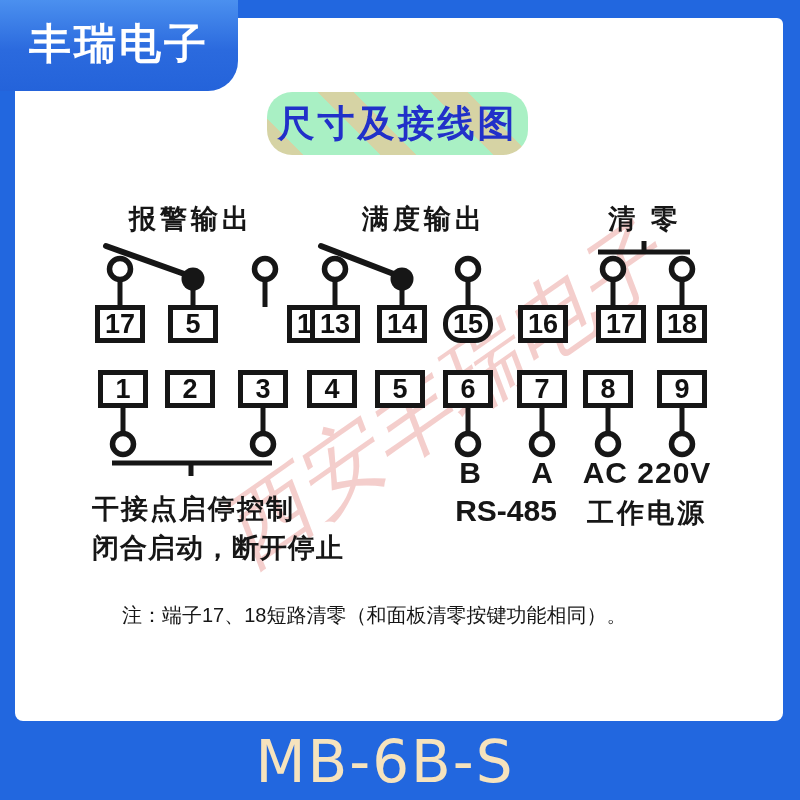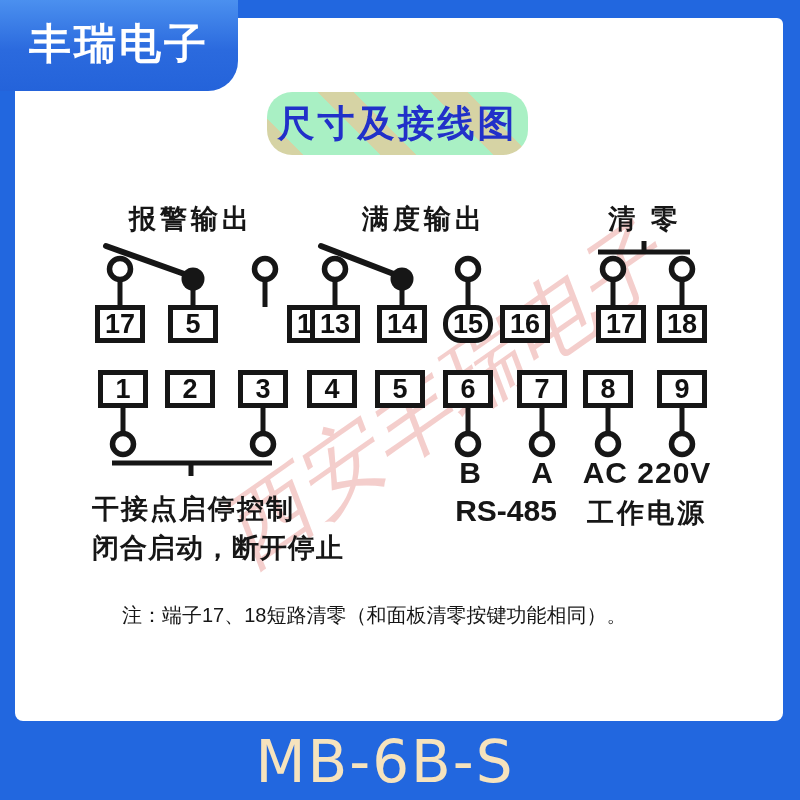--- a/index.html
+++ b/index.html
@@ -154,21 +154,21 @@
     </g>
   </svg>
 
   <div>
       <div class="terminal" style="left: 95px; top: 305px;">17</div>
       <div class="terminal" style="left: 168px; top: 305px;">5</div>
       <div class="terminal" style="left: 240px; top: 305px; margin-left: 47px;">12</div>
       <div class="terminal" style="left: 310px; top: 305px;">13</div>
       <div class="terminal" style="left: 377px; top: 305px;">14</div>
       <div class="terminal" style="left: 443px; top: 305px; border-radius: 18px;">15</div>
-      <div class="terminal" style="left: 500px; top: 305px;">16</div>
+      <div class="terminal" style="left: 518px; top: 305px;">16</div>
       <div class="terminal" style="left: 560px; top: 305px; margin-left: 36px;">17</div>
       <div class="terminal" style="left: 657px; top: 305px;">18</div>
       <div class="terminal" style="left: 98px; top: 370px;">1</div>
       <div class="terminal" style="left: 165px; top: 370px;">2</div>
       <div class="terminal" style="left: 238px; top: 370px;">3</div>
       <div class="terminal" style="left: 307px; top: 370px;">4</div>
       <div class="terminal" style="left: 375px; top: 370px;">5</div>
       <div class="terminal" style="left: 443px; top: 370px;">6</div>
       <div class="terminal" style="left: 517px; top: 370px;">7</div>
       <div class="terminal" style="left: 583px; top: 370px;">8</div>

